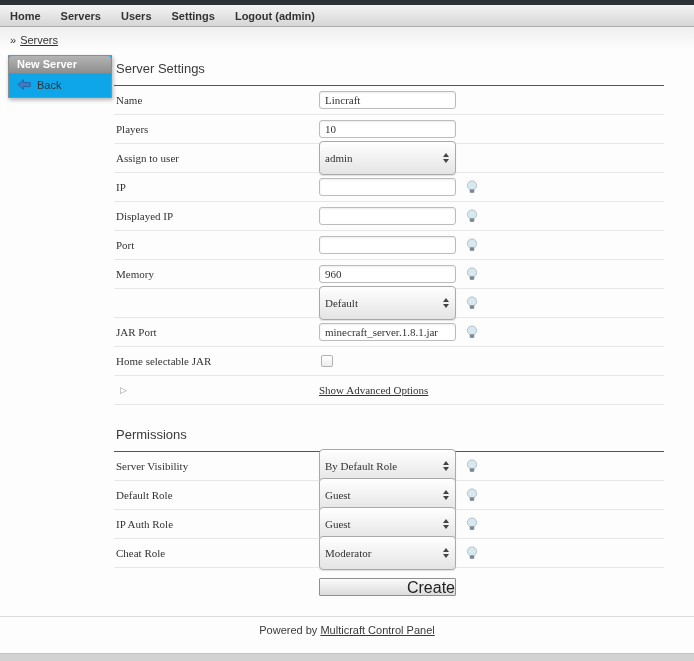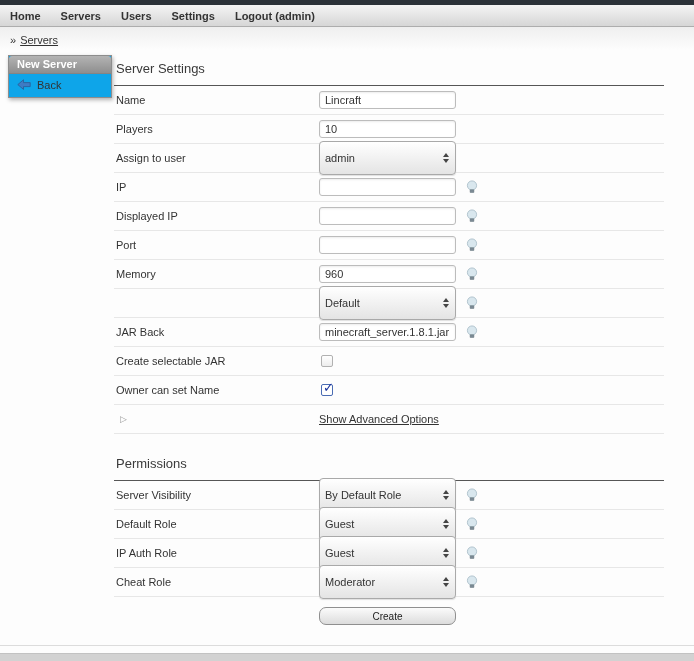--- a/index.html
+++ b/index.html
@@ -38,20 +38,21 @@
   
   .main { margin-left:114px; width:550px; padding-top:2px; }
   .section-title {
     font-size:13px; color:#3a3a3a; padding:9px 0 9px 2px;
     border-bottom:1px solid #565656;
   }
   .perm-title { margin-top:13px; }
   .form-row {
     height:29px; display:flex; align-items:center;
     border-bottom:1px solid #e7e7e7;
+    font-family:Liberation Serif, serif;
   }
   .form-row .lbl { width:205px; color:#333; padding-left:2px; }
   .txt {
     width:137px; height:18px; border:1px solid #bcbcbc; border-radius:3px;
     padding:1px 5px; font-family:inherit; font-size:11px; color:#333;
     background:#fff; box-shadow:inset 0 1px 2px rgba(0,0,0,0.08); outline:none;
   }
   .select {
     width:137px; height:34px; border:1px solid #a9a9a9; border-radius:4px;
     background:linear-gradient(#ffffff,#e4e4e4); display:flex; align-items:center;
@@ -71,21 +72,21 @@
   .cb[data-checked="true"]::after {
     content:"✓"; position:absolute; top:-5px; left:1px; font-size:13px;
     font-weight:bold; color:#16309c;
   }
   .adv-tri { width:205px; padding-left:6px; color:#999; font-size:9px; cursor:pointer; }
   .adv-link { color:#333; text-decoration:underline; cursor:pointer; }
   .create-row { height:38px; display:flex; align-items:center; }
   .create-btn {
     margin-left:205px; width:137px; height:18px;
     background:linear-gradient(#fbfbfb,#dcdcdc); border:1px solid #8f8f8f;
-    border-radius:7px; font-family:inherit; font-size:10px; color:#222; cursor:pointer;
+    border-radius:1px; font-family:inherit; font-size:16px; color:#222; cursor:pointer;text-align:right;
   }
   
   .footer { margin-top:10px; border-top:1px solid #dcdcdc; text-align:center; padding:7px 0; color:#3a3a3a; }
   .footer a { color:#3a3a3a; text-decoration:underline; }
   .bottom-band { position:absolute; left:0; bottom:0; width:100%; height:8px; background:#d2d2d2; border-top:1px solid #c2c2c2; }
 </style>
 </head>
 <body>
 
 <div class="top-band"></div>
@@ -197,40 +198,36 @@
       <span class="bulb">
         <svg width="14" height="15" viewBox="0 0 14 15">
             <circle cx="7" cy="5.5" r="4.6" fill="#d9e7ee" stroke="#a3b9c4" stroke-width="0.8"></circle>
             <path d="M5.2 9.8 h3.6 v2.6 h-3.6 Z" fill="#85959f" stroke="#6c7b84" stroke-width="0.7"></path>
             <line x1="5.2" y1="11" x2="8.8" y2="11" stroke="#6c7b84" stroke-width="0.6"></line>
           </svg>
       </span>
     </div>
 
     <div class="form-row">
-      <span class="lbl">JAR Back</span>
+      <span class="lbl">JAR Port</span>
       <input class="txt" value="minecraft_server.1.8.1.jar" style="">
       <span class="bulb">
         <svg width="14" height="15" viewBox="0 0 14 15">
             <circle cx="7" cy="5.5" r="4.6" fill="#d9e7ee" stroke="#a3b9c4" stroke-width="0.8"></circle>
             <path d="M5.2 9.8 h3.6 v2.6 h-3.6 Z" fill="#85959f" stroke="#6c7b84" stroke-width="0.7"></path>
             <line x1="5.2" y1="11" x2="8.8" y2="11" stroke="#6c7b84" stroke-width="0.6"></line>
           </svg>
       </span>
     </div>
 
     <div class="form-row">
-      <span class="lbl">Create selectable JAR</span>
+      <span class="lbl">Home selectable JAR</span>
       <span class="cb" data-checked="false"></span>
     </div>
 
-    <div class="form-row">
-      <span class="lbl">Owner can set Name</span>
-      <span class="cb" data-checked="true"></span>
-    </div>
 
     <div class="form-row">
       <span class="adv-tri">▷</span>
       <a href="#" class="adv-link">Show Advanced Options</a>
     </div>
 
     <div class="section-title perm-title">Permissions</div>
 
     <div class="form-row">
       <span class="lbl">Server Visibility</span>

